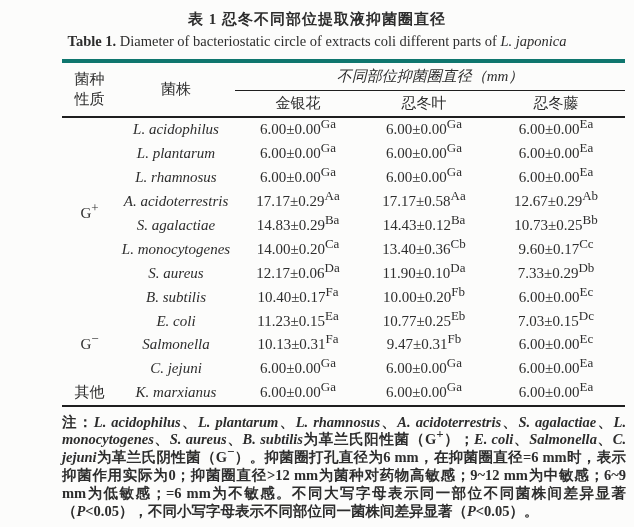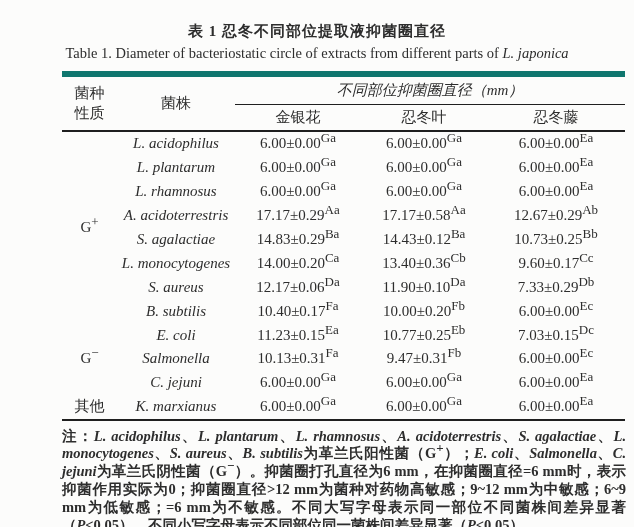--- a/index.html
+++ b/index.html
@@ -7,42 +7,42 @@
     width: 634px; height: 527px;
     background: #fcfcfb;
     overflow: hidden;
     font-family: "Liberation Serif", "DejaVu Serif", serif;
     color: #2d2d2d;
   }
   .page {
     position: relative;
     width: 634px; height: 481px;
     box-sizing: border-box;
-    padding-top: 22px;
+    padding-top: 10px;
   }
   .title-zh {
     text-align: center;
     font-weight: bold;
     font-size: 15px;
     letter-spacing: 1px;
     height: 19px;
   }
   .title-en {
     text-align: center;
     font-size: 14.5px;
     margin-top: 4px;
     height: 19px;
   }
-  .title-en .bold { font-weight: normal; }
+  .title-en .bold { font-weight: bold; }
   table.results {
     border-collapse: collapse;
     table-layout: fixed;
     width: 563px;
     margin: 7px 0 0 62px;
-    border-top: 6px solid #0f766e;
+    border-top: 4px solid #0f766e;
     border-bottom: 2px solid #1f1f1f;
   }
   thead { border-bottom: 2px solid #1f1f1f; }
   th {
     font-weight: normal;
     font-size: 15px;
     padding: 0;
     text-align: center;
     vertical-align: middle;
   }
@@ -79,21 +79,21 @@
 </head>
 <body>
 
 <div class="page">
 
   <div class="title-zh">
     <span>表 1 忍冬不同部位提取液抑菌圈直径</span>
   </div>
 
   <div class="title-en">
-    <span class="bold">Table 1.</span><span> Diameter of bacteriostatic circle of extracts from different parts of </span><i>L. japonica</i>
+    <span class="bold">Table 1.</span><span> Diameter of bacteriostatic circle of extracts coli different parts of </span><i>L. japonica</i>
   </div>
 
   <table class="results">
     <colgroup>
       <col style="width:55px">
       <col style="width:118px">
       <col style="width:126px">
       <col style="width:126px">
       <col style="width:138px">
     </colgroup>

